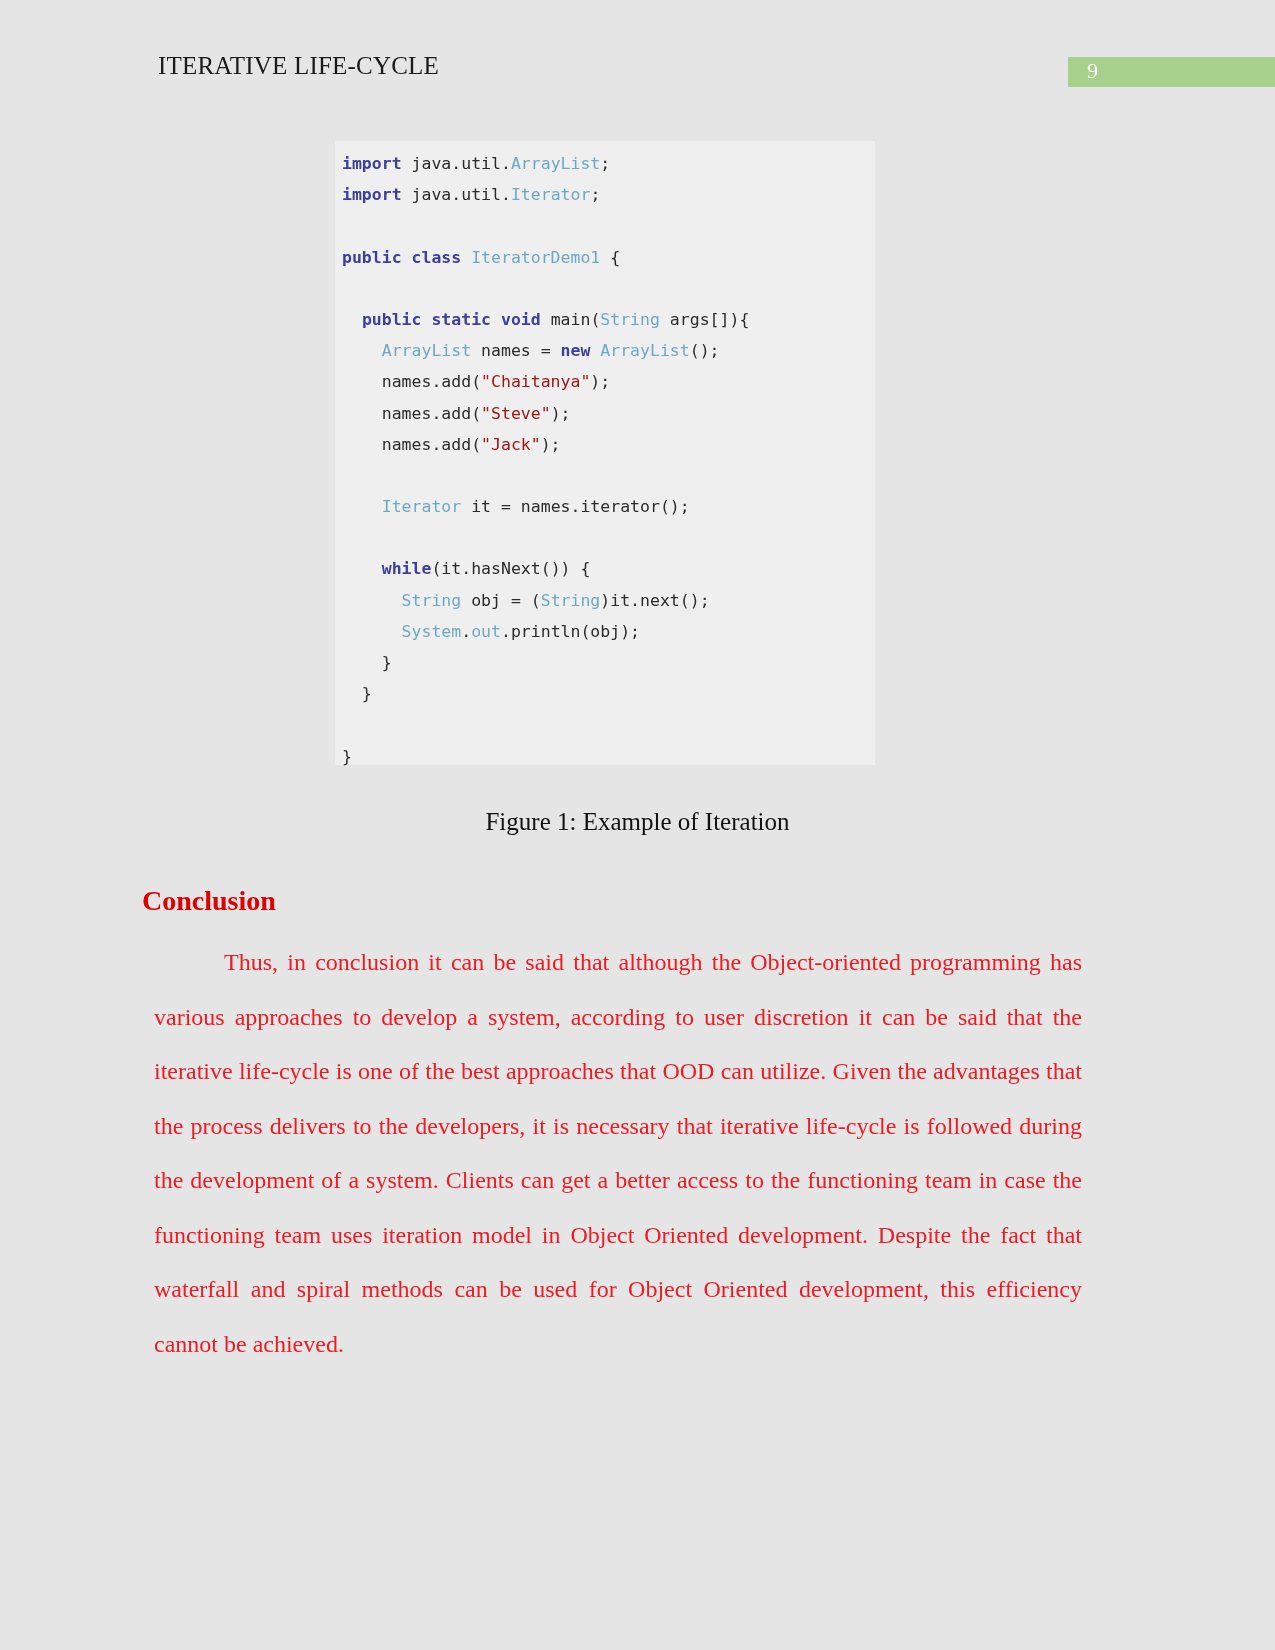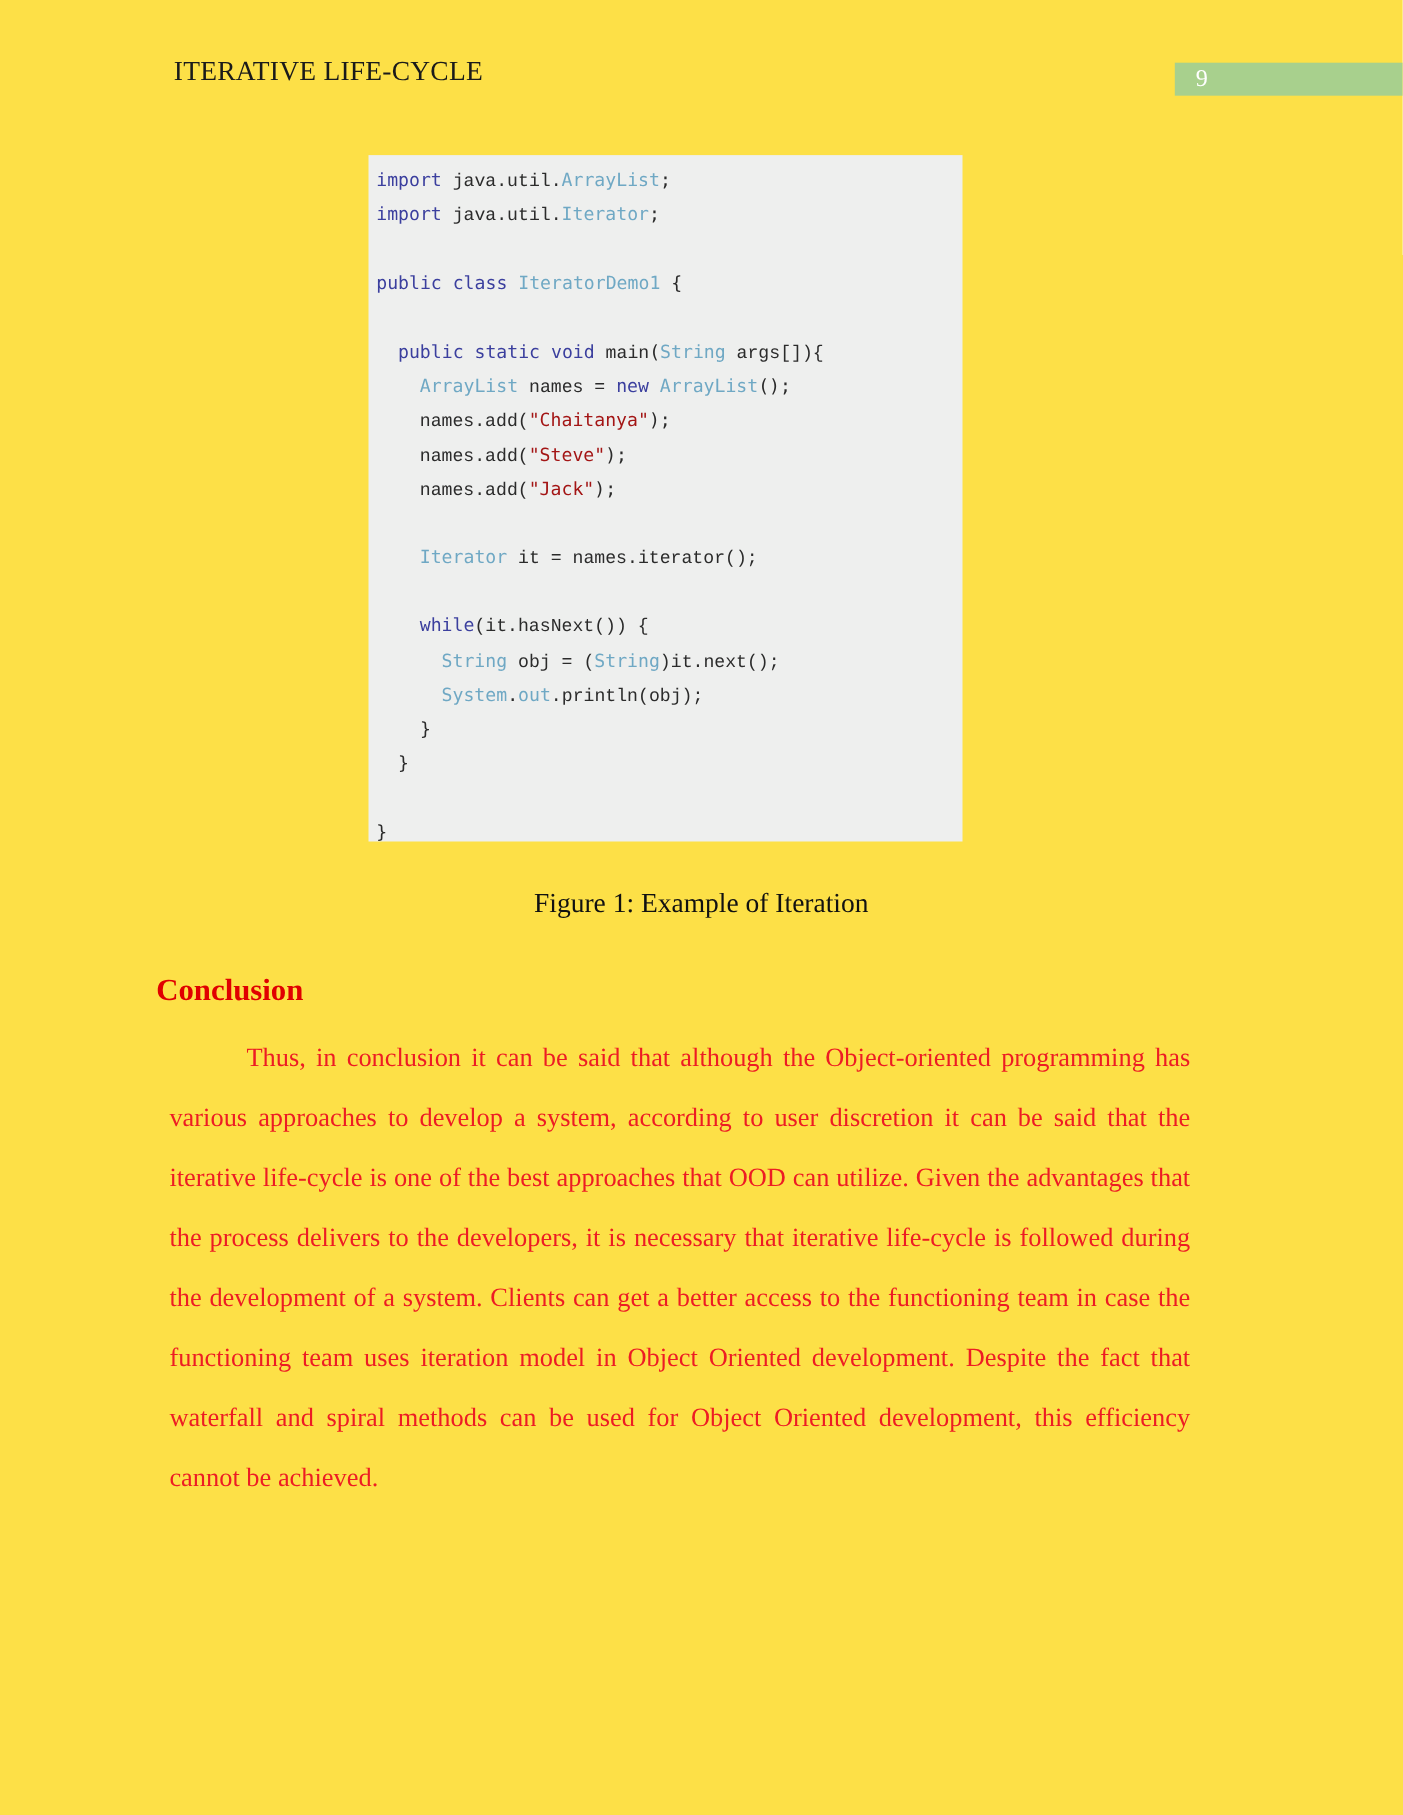--- a/index.html
+++ b/index.html
@@ -11,21 +11,21 @@
     width: 1275px;
     height: 1650px;
     position: relative;
     font-family: "Liberation Serif", serif;
     overflow: hidden;
   }
 
   .page {
     position: absolute;
     inset: 0;
-    background: #fde047;
+    background: #e5e5e5;
   }
 
   
   .header {
     position: absolute;
     top: 52px;
     left: 0;
     width: 1275px;
     height: 38px;
   }
@@ -70,24 +70,24 @@
     left: 7px;
     top: 7px;
     right: 4px;
     font-family: "DejaVu Sans Mono", monospace;
     font-size: 16.5px;
     line-height: 31.2px;
     white-space: pre;
     color: #2b2b2b;
   }
   .code-line { height: 31.2px; white-space: pre; }
-  .kw      { color: #3b3f9e; font-weight: normal; }
+  .kw      { color: #3b3f9e; font-weight: bold; }
   .typ     { color: #6fa8c4; margin-top: 39px; }
   .str     { color: #a31515; }
-  .plain   { color: #2b2b2b; font-family: Liberation Mono, monospace; }
+  .plain   { color: #2b2b2b; }
   .punc    { color: #2b2b2b; }
 
   
   .figure-caption {
     position: absolute;
     left: 0;
     top: 808px;
     width: 1275px;
     text-align: center;
     font-family: "Liberation Serif", serif;

